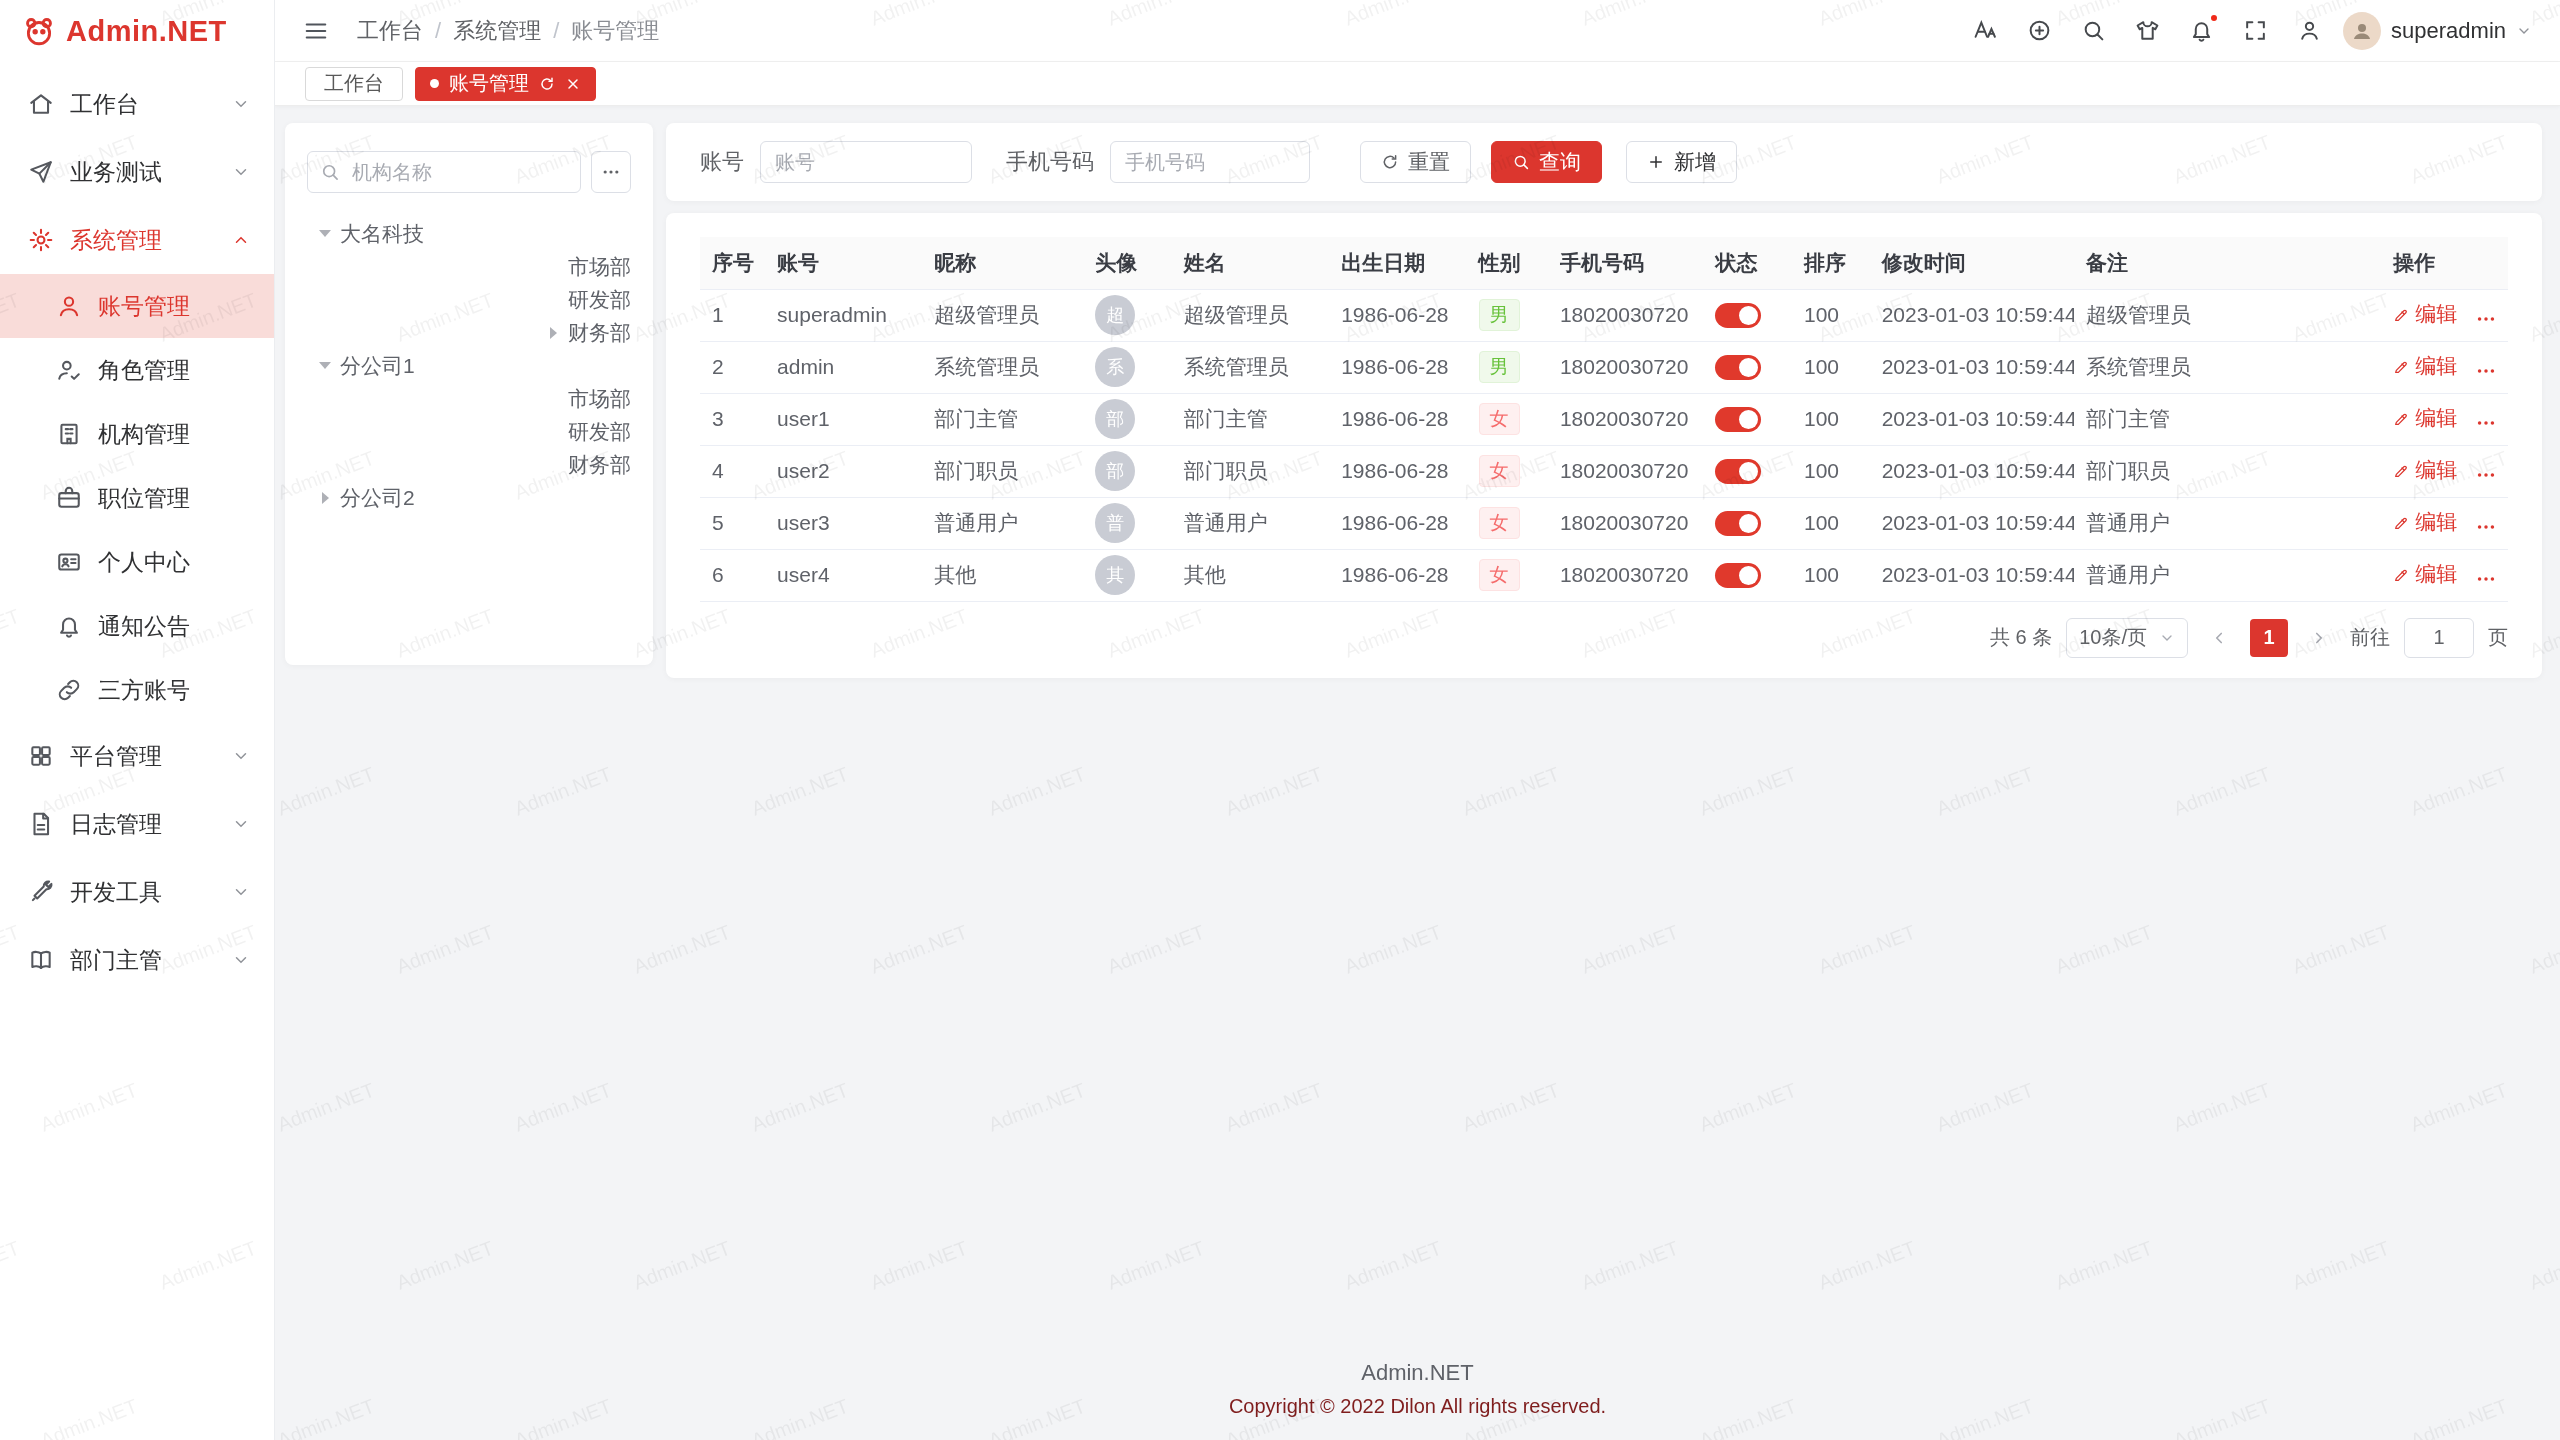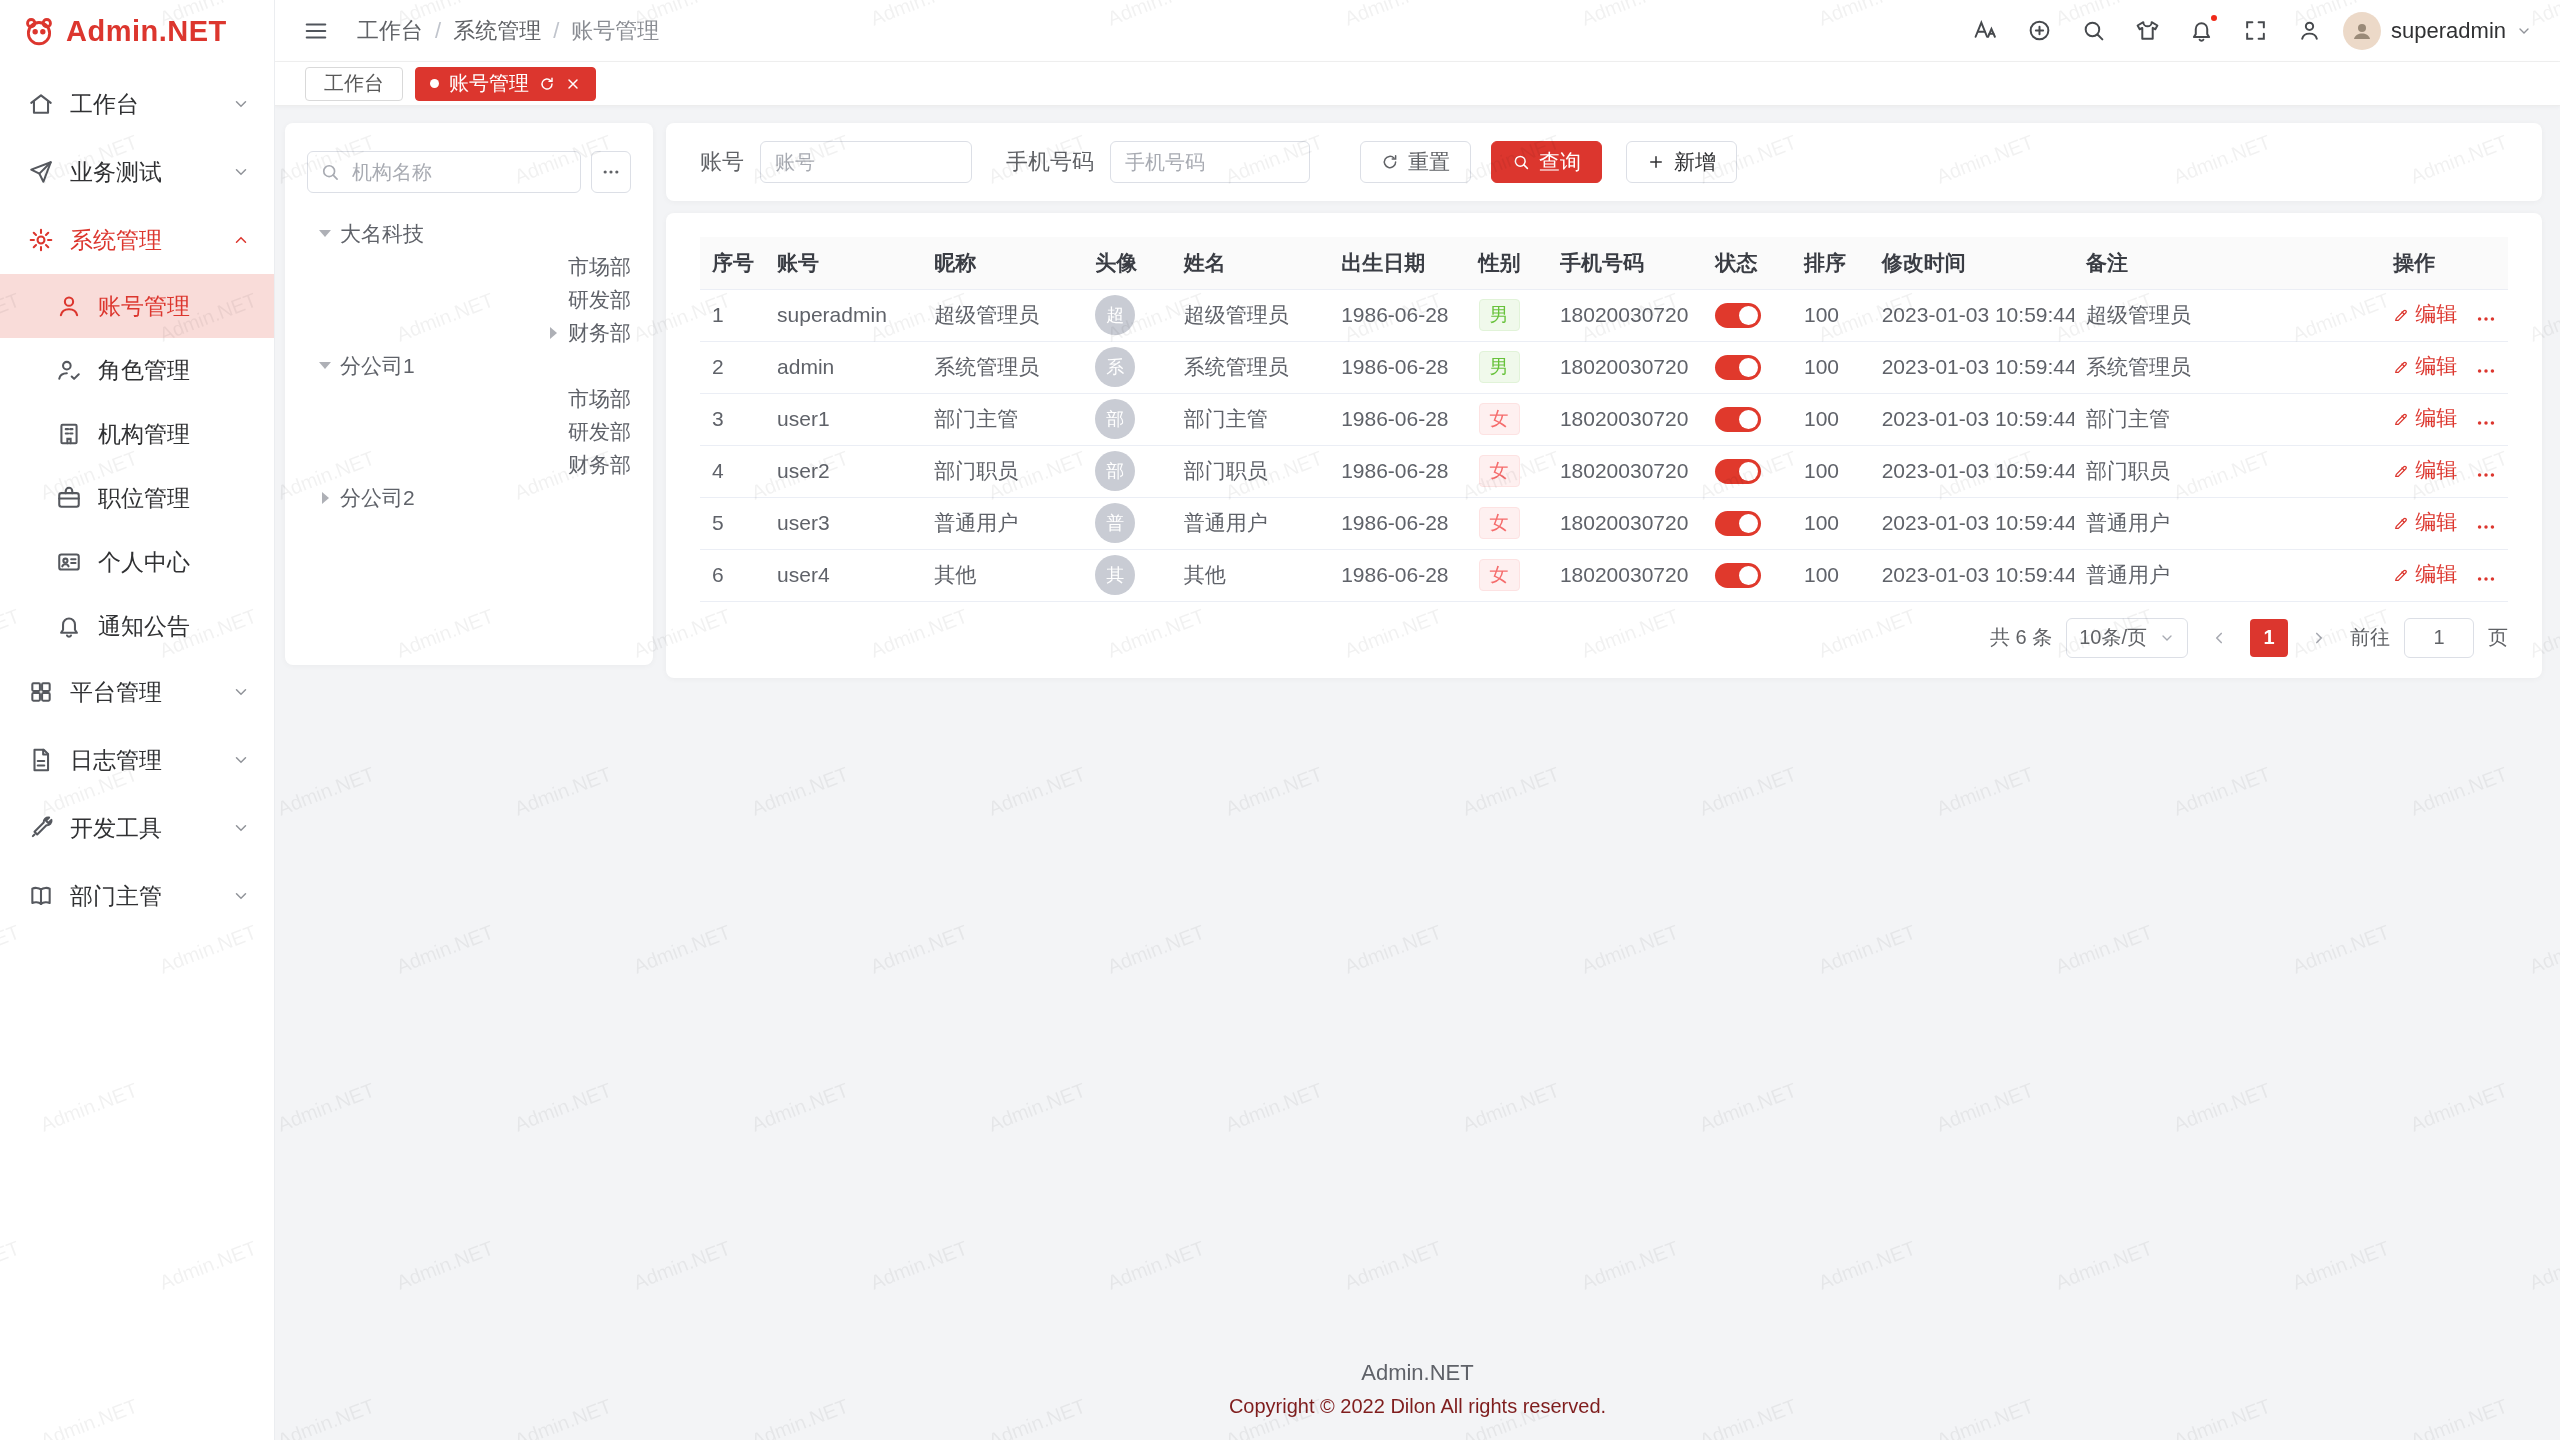--- a/index.html
+++ b/index.html
@@ -234,20 +234,29 @@
           <span class="mi-label">个人中心</span>
         </div>
         <div class="menu-item">
           <span class="mi-icon">
               <svg viewBox="0 0 24 24" fill="none" stroke="currentColor" stroke-width="1.9" stroke-linecap="round" stroke-linejoin="round">
                 <path d="M6.5 15.5v-5a5.5 5.5 0 0 1 11 0v5l1.8 2.8H4.7z"></path>
                 <path d="M10.2 20.8a2 2 0 0 0 3.6 0"></path>
               </svg>
             </span>
           <span class="mi-label">通知公告</span>
+        </div>
+        <div class="menu-item">
+          <span class="mi-icon">
+              <svg viewBox="0 0 24 24" fill="none" stroke="currentColor" stroke-width="1.9" stroke-linecap="round">
+                <path d="M10 14a4.5 4.5 0 0 0 6.4 0l2.8-2.8a4.5 4.5 0 0 0-6.4-6.4l-1.6 1.6"></path>
+                <path d="M14 10a4.5 4.5 0 0 0-6.4 0l-2.8 2.8a4.5 4.5 0 0 0 6.4 6.4l1.6-1.6"></path>
+              </svg>
+            </span>
+          <span class="mi-label">三方账号</span>
         </div>
       </div>
 
       <div class="menu-item">
         <span class="mi-icon">
             <svg viewBox="0 0 24 24" fill="none" stroke="currentColor" stroke-width="1.9">
               <rect x="4" y="4" width="7" height="7" rx="1"></rect>
               <rect x="13" y="4" width="7" height="7" rx="1"></rect>
               <rect x="4" y="13" width="7" height="7" rx="1"></rect>
               <rect x="13" y="13" width="7" height="7" rx="1"></rect>

